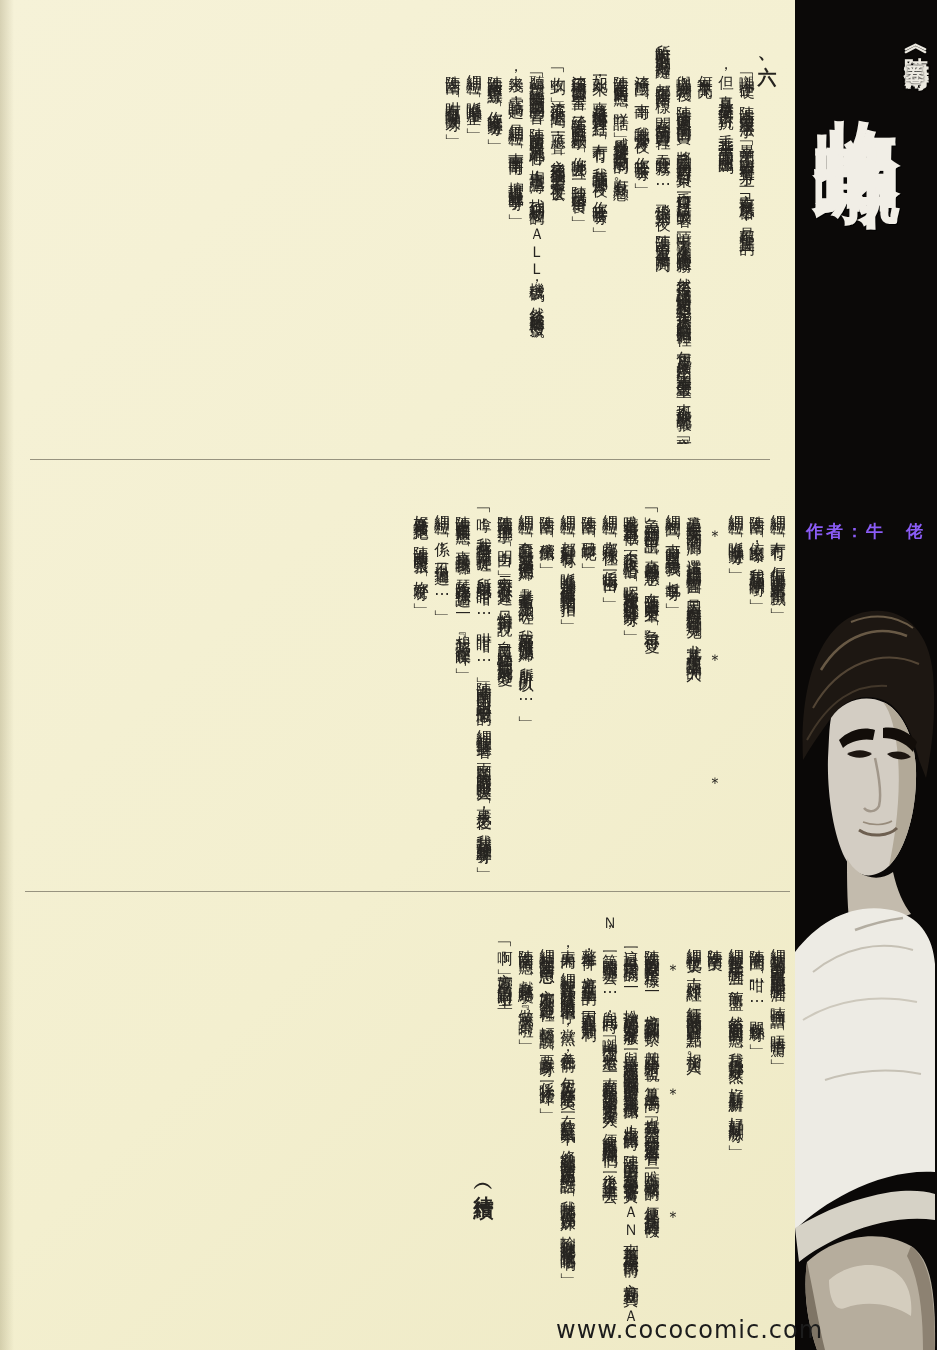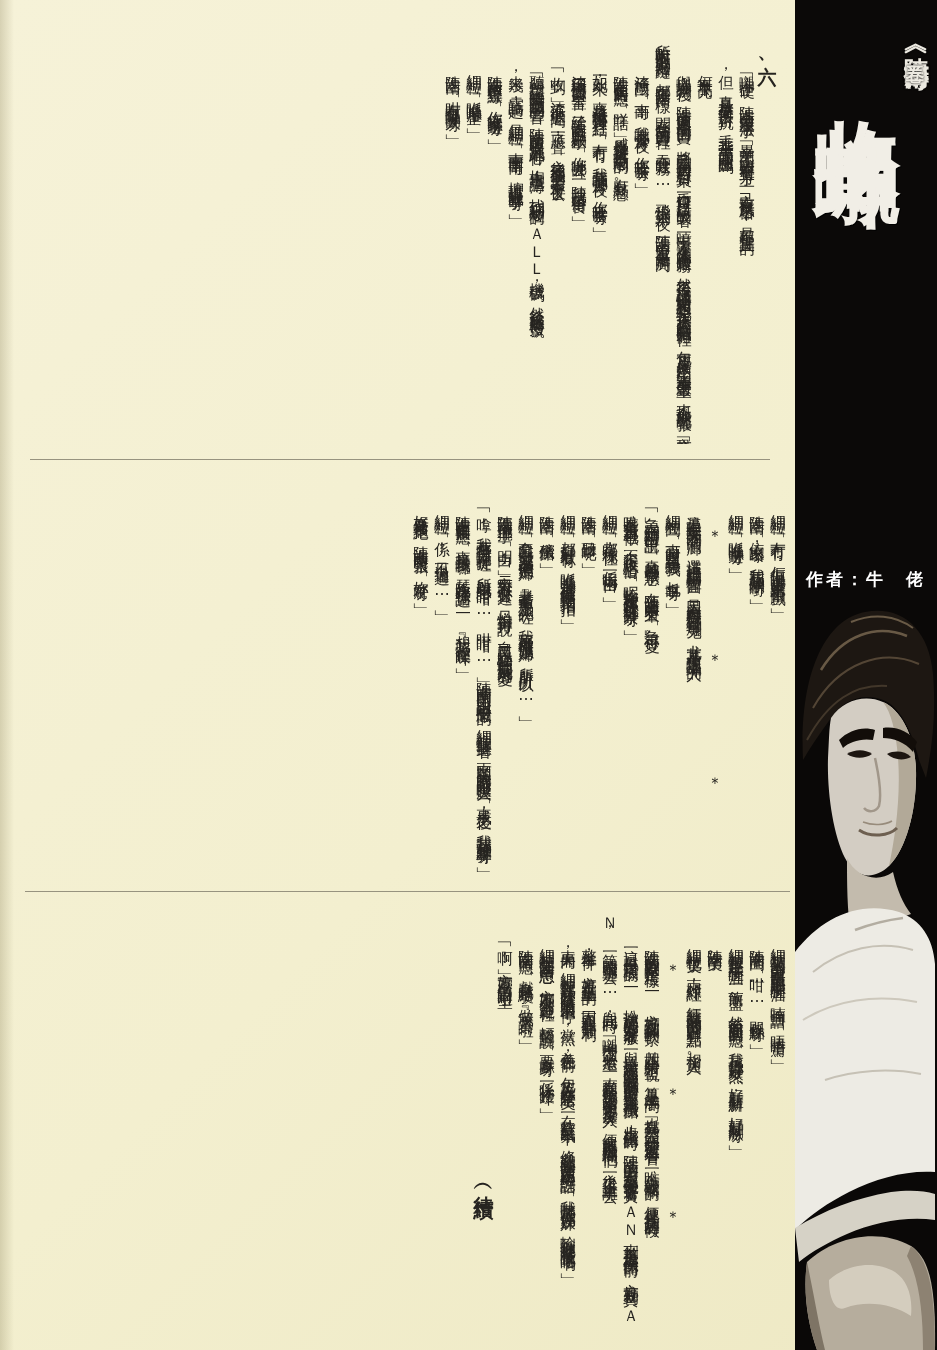--- a/index.html
+++ b/index.html
@@ -36,21 +36,21 @@
   }
   .series-title .volume{font-size:19px;letter-spacing:1px;}
   .main-title{
     position:absolute;left:6px;top:52px;height:560px;
     writing-mode:vertical-rl;text-orientation:upright;
     color:#f1eee6;font-family:"DejaVu Serif",serif;font-weight:bold;
     font-size:86px;letter-spacing:8px;text-shadow:1px 1px 0 #000;
   }
   .author{
     position:absolute;left:0;top:520px;width:100%;text-align:center;
-    color:#ffffff;font-weight:bold;font-size:17px;letter-spacing:3px;margin-top:48px;
+    color:#8b5cf6;font-weight:bold;font-size:17px;letter-spacing:3px;
   }
   .portrait{position:absolute;left:0;bottom:0;width:142px;height:750px;display:block;}
   .watermark{
     position:absolute;left:556px;top:1316px;z-index:5;
     font-family:"DejaVu Sans",sans-serif;font-size:24px;font-weight:500;
     color:#1c1c1c;letter-spacing:1px;
   }
 </style>
 </head>
 <body>
@@ -110,20 +110,21 @@
       <p class="para">陳浩南的計劃原來是這樣——方婷受到嚫坤的軟禁，廿四小時給予監視，算是上洗手間，也有其「門生」在門外前後左右看管。唯一防守最鬆懈的，便是外景拍片的時候。</p>
       <p class="para">這一日戲份是這樣的——扮演媳婦的方婷穿著孝服，與一眾扮演親友的臨記將咸濕老爺的靈柩送出北角殯儀館，步出殯儀館時，陳浩南的「老表」跟車榮便會駕著貨ＶＡＮ來到英皇道殯儀館門前，方婷見到貨ＶＡＮ，第一時間飛奔過去……與此同時，嚫坤「門生」必然追上，夾在圍觀拍戲途人當中的包皮巢皮等人，便會覷準時機絆倒他們，之後一併上車離去。</p>
       <p class="para">整件事件，方婷是主動上車的，因而過程非常順利。</p>
       <p class="para">車廂內，細細粒與其姊方婷哈哈哈哈的笑個不停。當然，美色在前，包皮等人亦樂意陪笑。在一片歡樂氣氛中，倏忽聽到陳浩南頗為正經的說話：「我哋幫咗你倆姊妹，輪到你哋幫番我哋咯喎！」</p>
       <p class="para">細細粒早知陳浩南意思，方婷則不大清楚就裡，輕聲的說：「要獻身呀？係咪一鑊咋？」</p>
       <p class="para">陳浩南回應：「獻身就唔駛！做我『人質』啦！」</p>
       <p class="para">「啊！」方婷露出一個〇字咀型。</p>
       <p class="para ending">（待續）</p>
     </div>
 
+  <div class="watermark">www.cococomic.com</div>
 
   <div class="sidebar">
     <div class="series-title">
       <span>《陳浩南傳奇》</span><span class="volume">卷三</span>
     </div>
     <div class="main-title">收拾嚫坤</div>
     <div class="author">作者：牛　佬</div>
 
     <svg class="portrait" viewBox="0 0 142 750" preserveAspectRatio="none">
       <rect width="142" height="750" fill="#0a0807"></rect>

